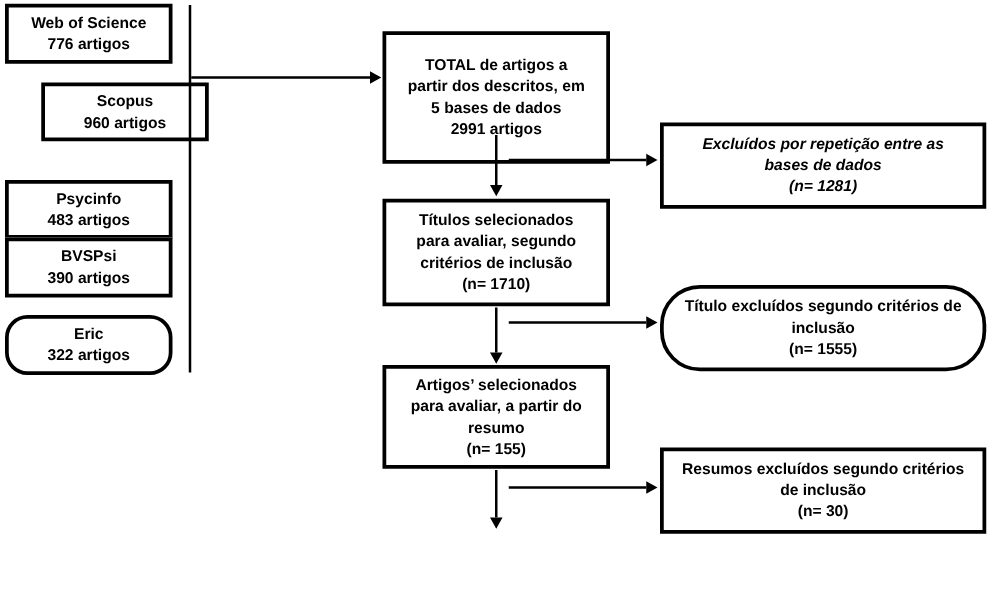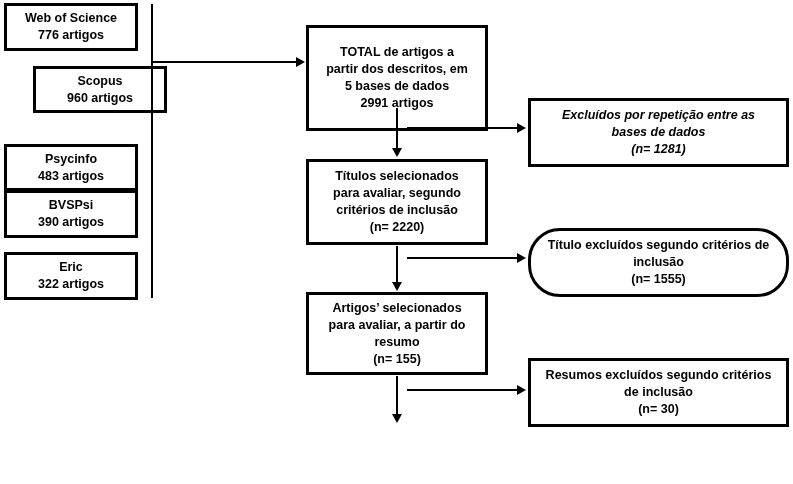--- a/index.html
+++ b/index.html
@@ -69,40 +69,40 @@
 960 artigos</div>
   </div>
   <div class="box" style="left:4px; top:128px; width:134px; height:47px;margin-top:16px;">
     <div class="txt">Psycinfo
 483 artigos</div>
   </div>
   <div class="box" style="left:4px; top:190px; width:134px; height:48px;">
     <div class="txt">BVSPsi
 390 artigos</div>
   </div>
-  <div class="box" style="left:4px; top:252px; width:134px; height:48px;">
+  <div class="box" style="left:4px; top:252px; width:134px; height:48px;border-radius:18px;">
     <div class="txt">Eric
 322 artigos</div>
   </div>
 
   <div class="line" style="left:151px; top:4px; width:2px; height:294px;"></div>
   <div class="line" style="left:153px; top:61px; width:143px; height:2px;"></div>
   <div class="arrowhead-right" style="left:296px; top:57px;"></div>
 
   <div class="box" style="left:306px; top:25px; width:182px; height:106px;">
     <div class="txt">TOTAL de artigos a
 partir dos descritos, em
 5 bases de dados
 2991 artigos</div>
   </div>
   <div class="box" style="left:306px; top:159px; width:182px; height:86px;">
     <div class="txt">Títulos selecionados
 para avaliar, segundo
 critérios de inclusão
-(n= 2220)</div>
+(n= 1710)</div>
   </div>
   <div class="box" style="left:306px; top:292px; width:182px; height:83px;">
     <div class="txt">Artigos’ selecionados
 para avaliar, a partir do
 resumo
 (n= 155)</div>
   </div>
 
   <div class="line" style="left:396px; top:108px; width:2px; height:40px;"></div>
   <div class="arrowhead-down" style="left:392px; top:148px;"></div>

